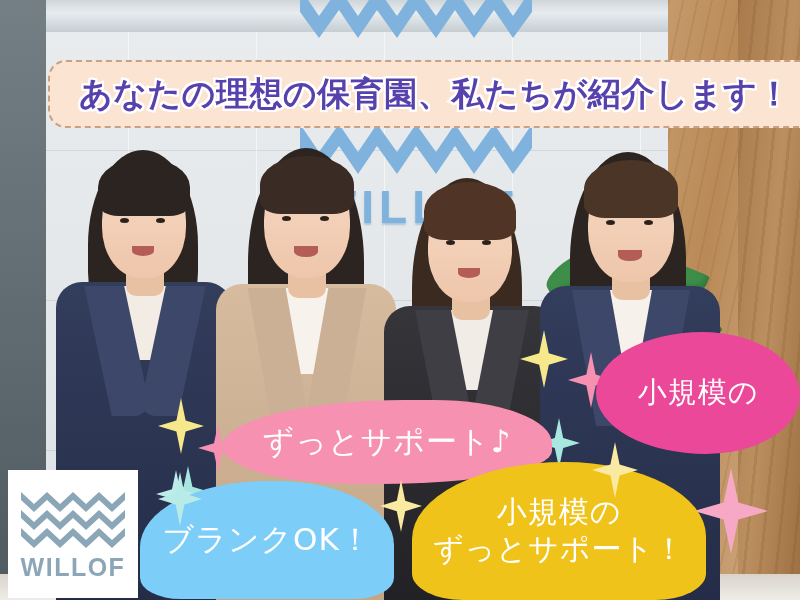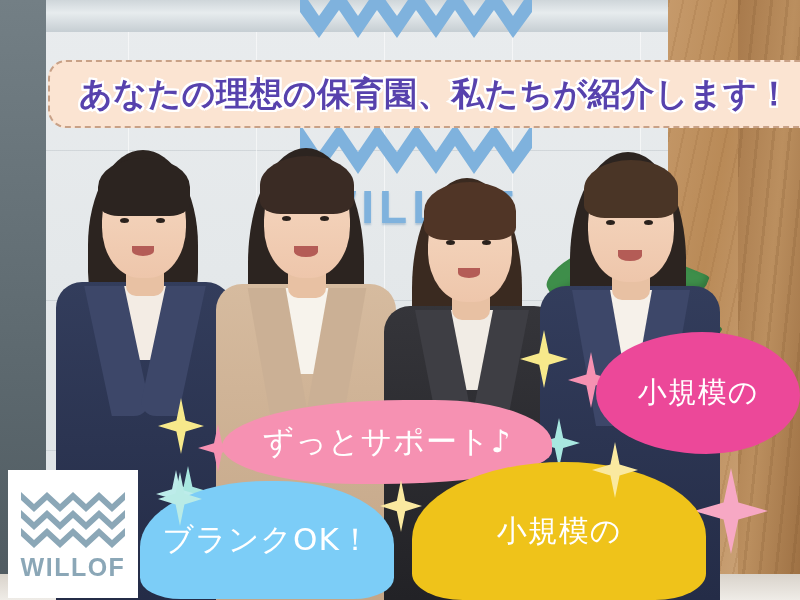--- a/index.html
+++ b/index.html
@@ -334,20 +334,21 @@
 
     <div class="blob blob-green">
       <span>
         <span class="blob-label">小規模の</span>
       </span>
     </div>
 
     <div class="blob blob-yellow">
       <span>
         <span class="blob-label">小規模の</span>
+        <span class="blob-label">ずっとサポート！</span>
       </span>
     </div>
 
     <div class="blob blob-blue">
       <span class="blob-label">ブランクOK！</span>
     </div>
 
     <div class="sparkle" style="left:158px; top:472px; width:44px; height:54px; background:#b9ebe6;"></div>
     <div class="sparkle" style="left:592px; top:442px; width:46px; height:56px; background:#fae9a0;"></div>
     <div class="sparkle" style="left:380px; top:480px; width:42px; height:52px; background:#fae9a0;"></div>

